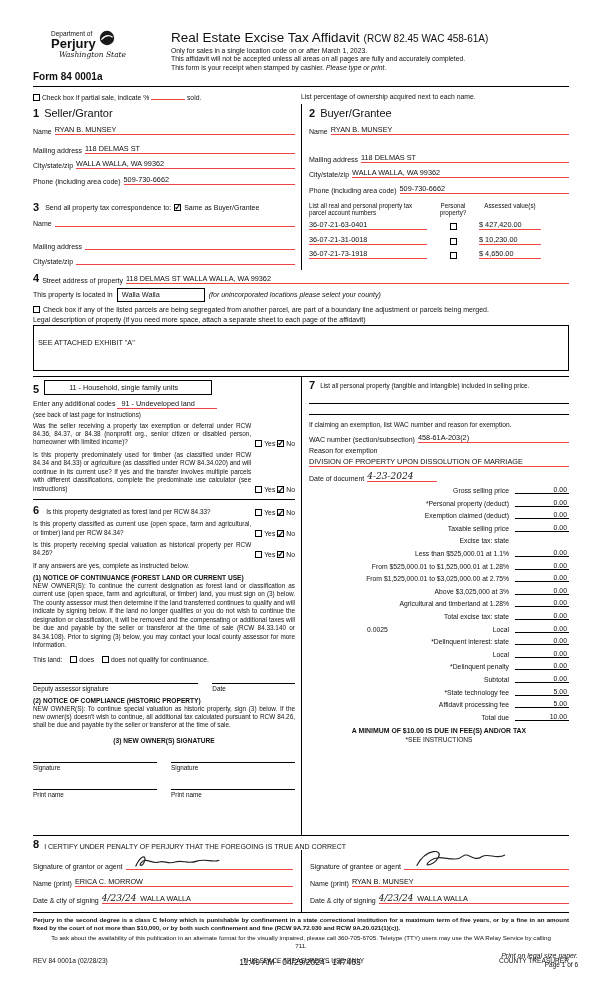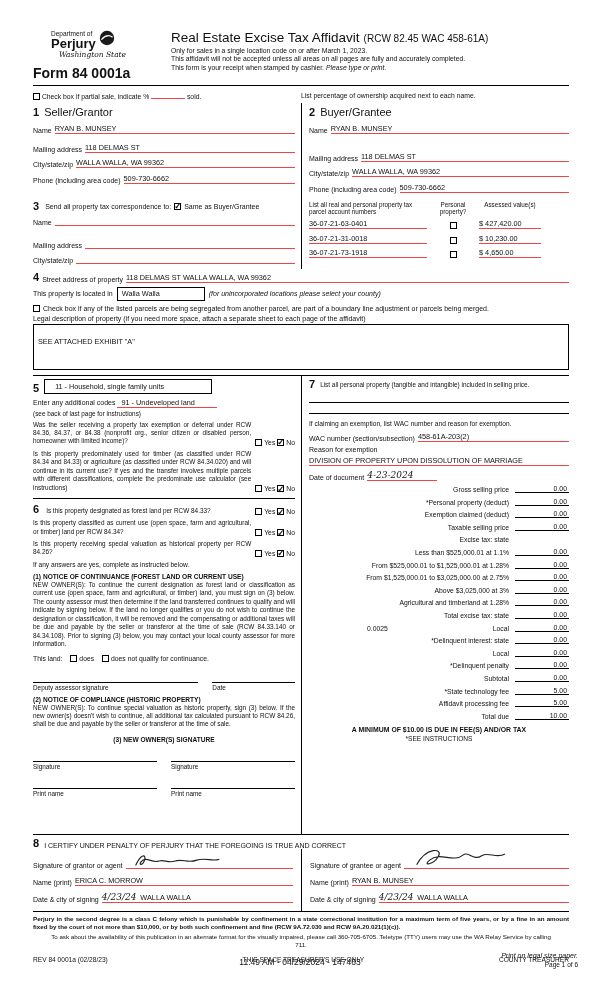--- a/index.html
+++ b/index.html
@@ -11,21 +11,21 @@
 .cb{display:inline-block;width:7px;height:7px;border:1px solid #000;vertical-align:-1px;position:relative;background:#fff;flex:none}
 .cb[data-checked="true"]::after{content:"✓";position:absolute;left:-1px;top:-2.5px;font-size:8.5px;font-weight:bold}
 .secno{font-weight:bold;font-size:11px;margin-right:3px;line-height:1}
 
 .hdr{display:flex;gap:10px;padding-bottom:4px;border-bottom:1px solid #000}
 .hdr-left{width:128px}
 .logo-row{display:flex;align-items:flex-start;gap:3px;padding-left:18px}
 .dept{font-size:6.5px}
 .agency{font-size:13px;font-weight:bold;line-height:1}
 .wa-state{font-size:7.5px;padding-left:26px;font-family:"DejaVu Serif",serif}
-.form-no{font-size:14px;font-weight:bold;margin-top:6px}
+.form-no{font-size:10px;font-weight:bold;margin-top:12px}
 .title-line{display:flex;align-items:baseline;gap:4px}
 .title{font-size:13.5px}
 .rcw{font-size:10px}
 .note{font-size:6.8px;margin-top:1.5px}
 
 .top-row{display:flex;justify-content:space-between;align-items:center;padding:4px 0 3px 0;font-size:6.8px}
 .pct-fill{width:34px}
 
 .cols{display:flex}
 .col{width:50%;padding:3px 6px 5px 0}
@@ -47,21 +47,21 @@
 
 .sec4{padding:3px 0 5px 0}
 .loc-row{display:flex;align-items:center;gap:4px;margin-top:4px}
 .county-box{border:1px solid #000;padding:1.5px 14px 1.5px 4px;font-size:7.3px;min-width:88px}
 .seg-row{display:flex;gap:3px;margin-top:4px;align-items:flex-start}
 .legal-lbl{margin-top:3px}
 .legal-box{border:1px solid #000;height:46px;margin-top:2px;padding:12px 4px 4px 4px}
 
 .main{border-top:1px solid #000;min-height:458px}
 .main .col{min-height:458px}
-.codebox{border:1px solid #000;padding:2px 10px;display:inline-block;min-width:168px;font-size:7.2px}
+.codebox{border:1px solid #000;padding:2px 24px;display:inline-block;min-width:168px;font-size:7.2px}
 .para{font-size:6.4px;line-height:1.32;text-align:justify}
 .qrow{display:flex;gap:4px;margin-top:4px;align-items:flex-end}
 .qrow .qt{flex:1}
 .yn{white-space:nowrap;display:inline-flex;gap:2px;align-items:center;font-size:6.8px}
 .nt{font-weight:bold;font-size:6.6px;margin-top:5px}
 .landrow{display:flex;gap:8px;align-items:center;margin-top:6px;font-size:6.8px}
 .sigpair{display:flex;gap:14px;margin-top:10px}
 .sigpair .sg{flex:1}
 .sigline{border-bottom:1px solid #000;height:11px}
 .under-lbl{font-size:6.4px;margin-top:1px}

